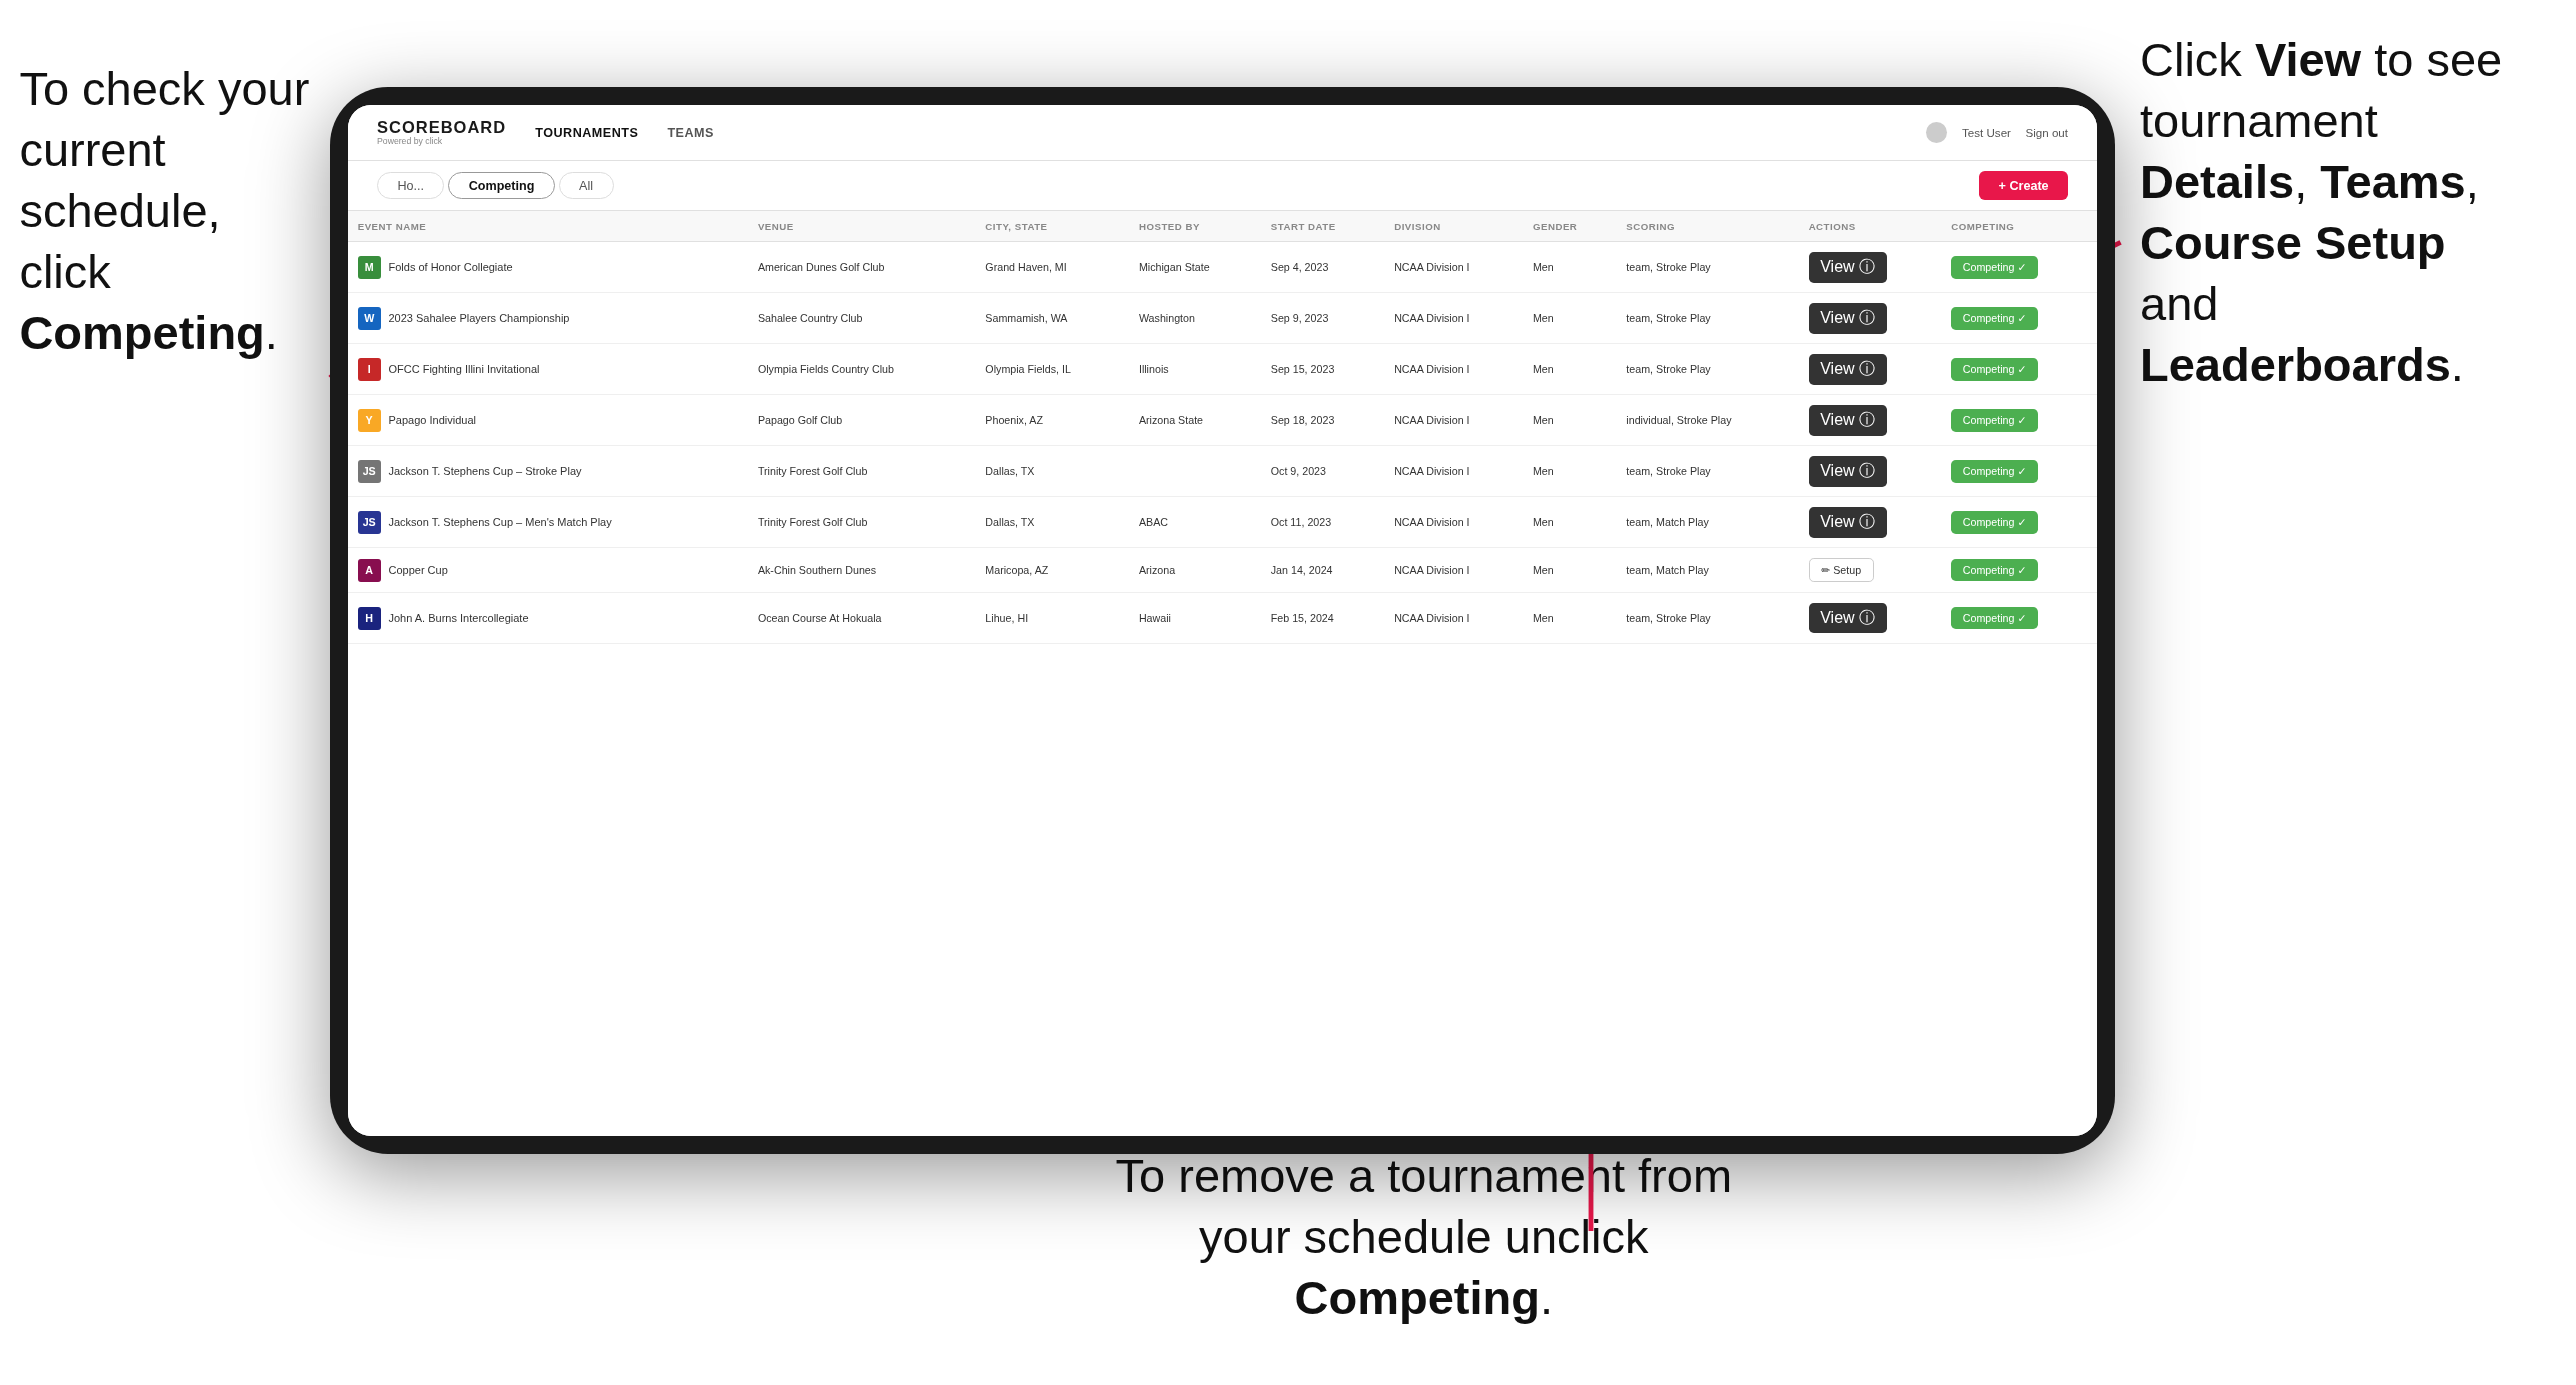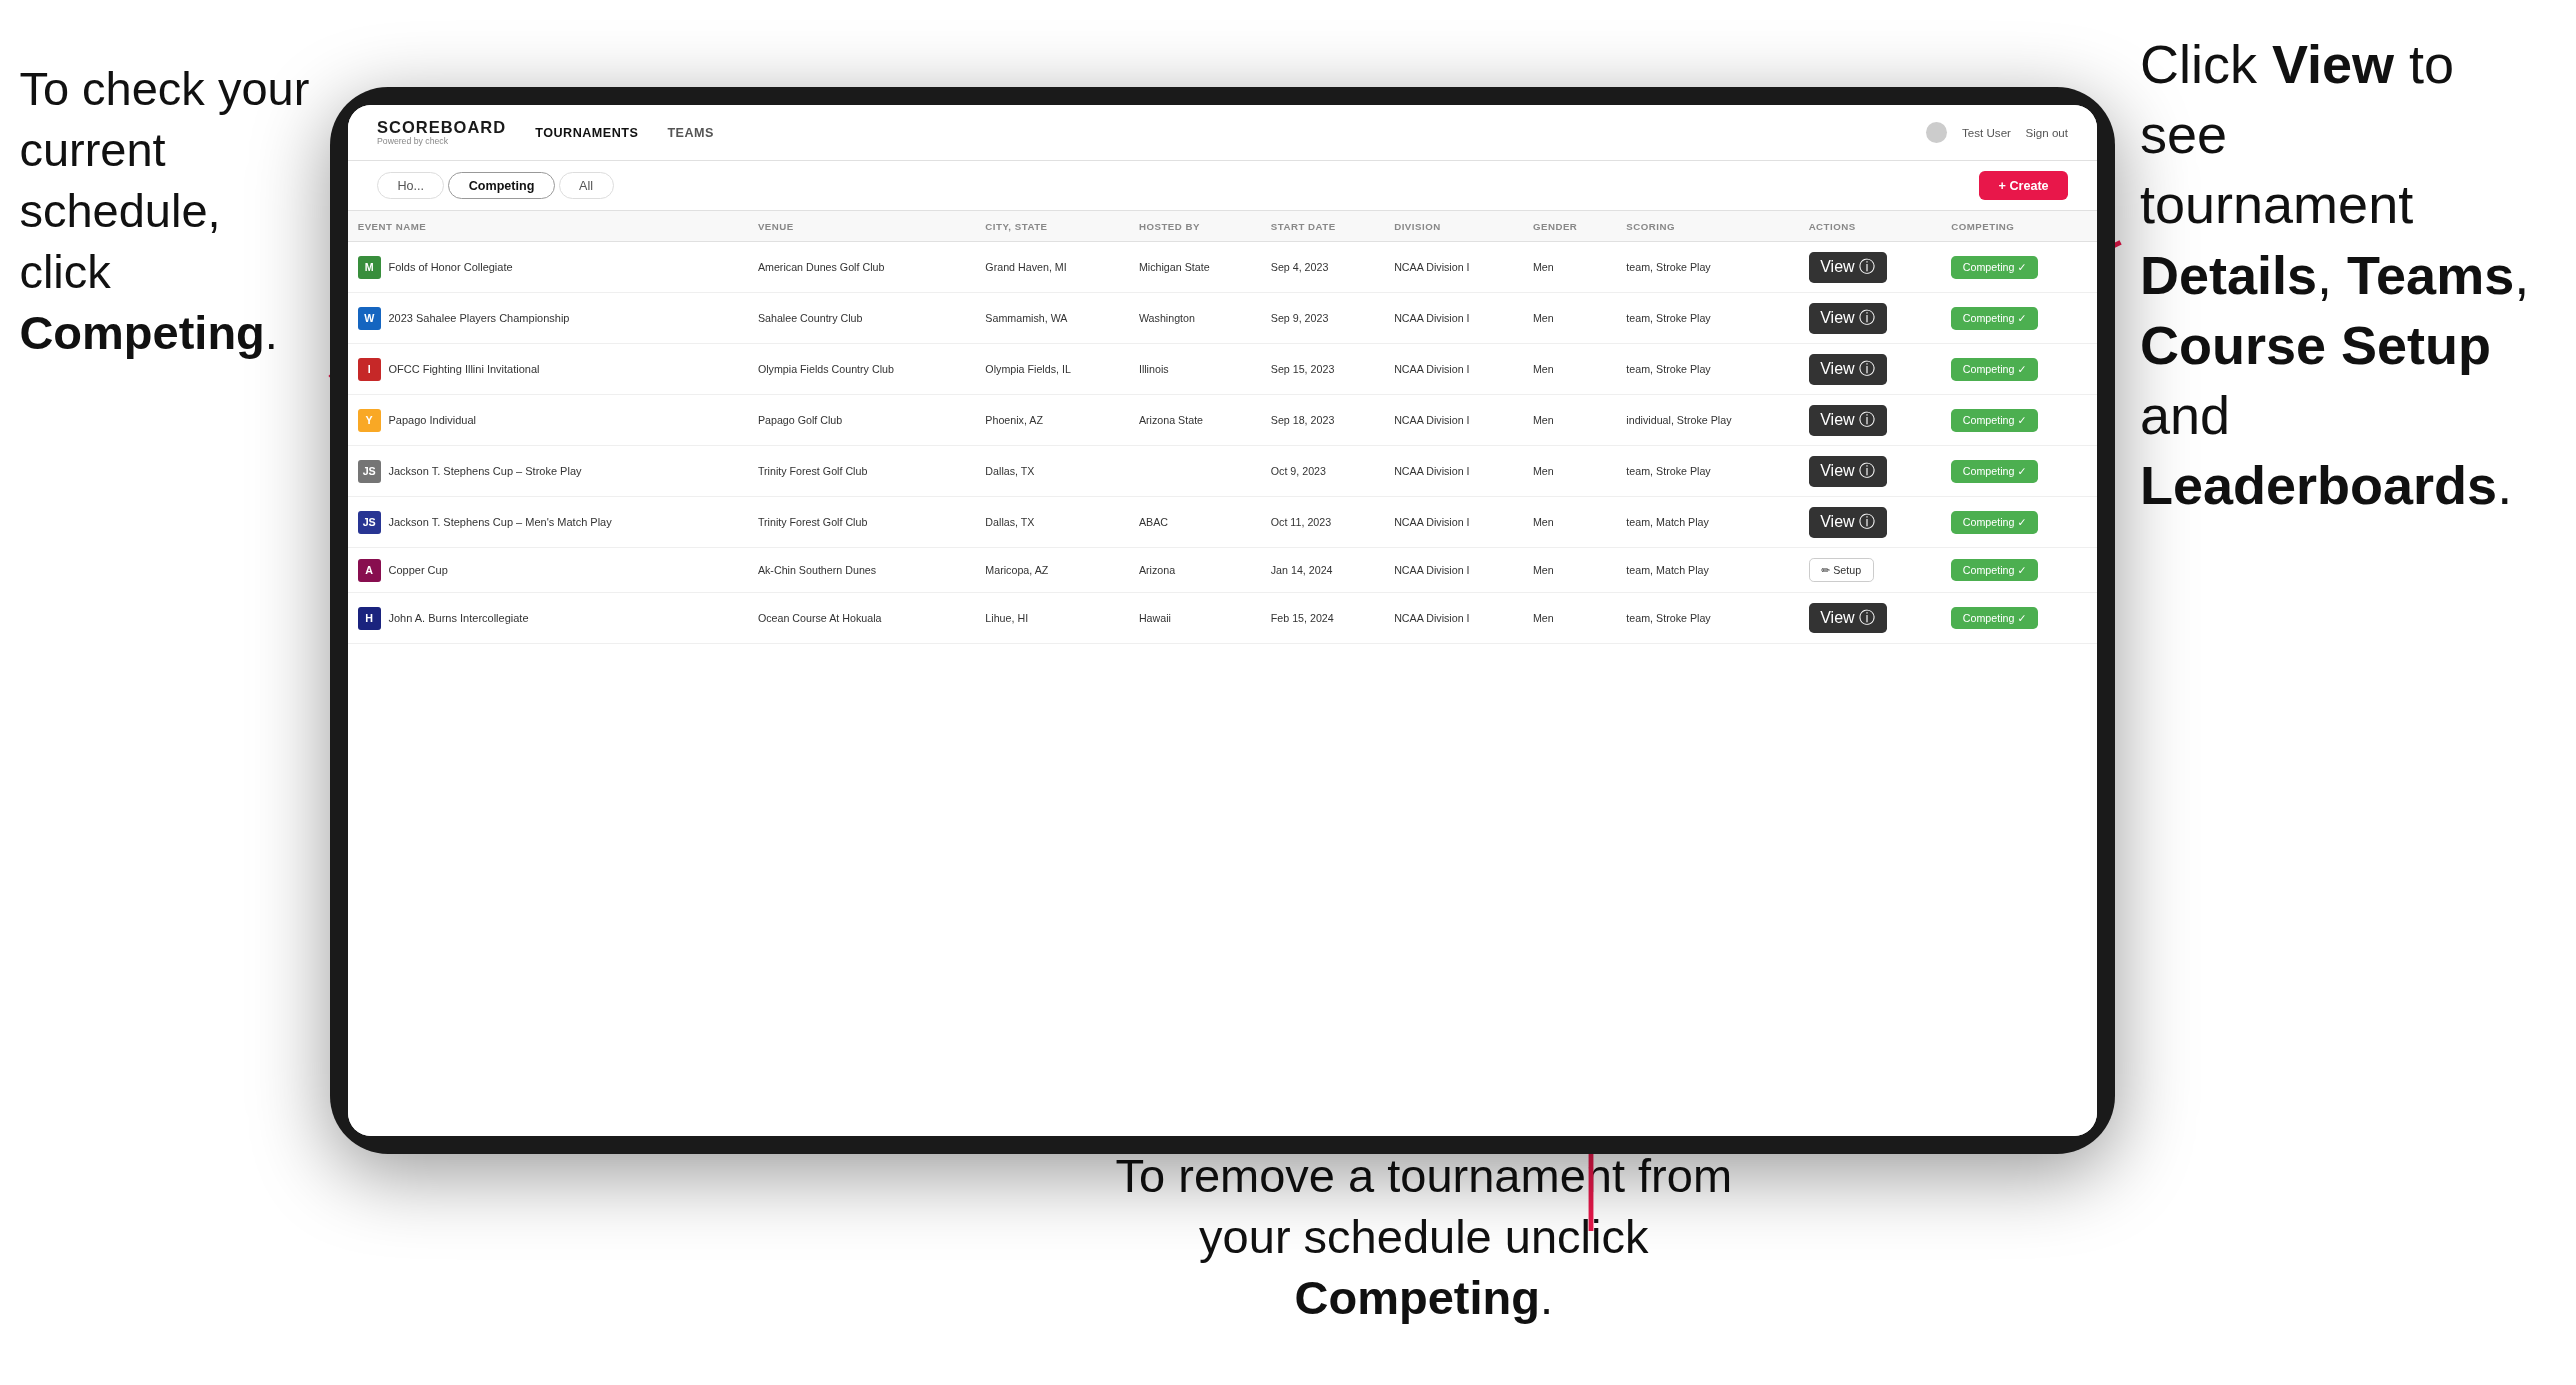--- a/index.html
+++ b/index.html
@@ -21,21 +21,21 @@
       line-height: 1.3;
       color: #111;
       max-width: 330px;
     }
     .annotation-top-left strong { font-weight: 900; }
 
     .annotation-top-right {
       position: absolute;
       top: 29px;
       right: 29px;
-      font-size: 54px;
+      font-size: 47px;
       line-height: 1.3;
       color: #111;
       max-width: 407px;
       text-align: left;
     }
     .annotation-top-right strong { font-weight: 900; }
 
     .annotation-bottom {
       position: absolute;
       bottom: 58px;
@@ -327,21 +327,21 @@
   </defs>
   <path d="M 40,220 L 40,20" stroke="#e8174a" stroke-width="5" fill="none" marker-end="url(#arrowhead3)"></path>
 </svg>
 
 <div class="tablet-frame">
   <div class="tablet-screen">
 
     <div class="nav-bar">
       <div class="scoreboard-logo">
         <span class="logo-main">SCOREBOARD</span>
-        <span class="logo-sub">Powered by check</span>
+        <span class="logo-sub">Powered by click</span>
       </div>
       <div class="nav-links">
         <span class="nav-link active">TOURNAMENTS</span>
         <span class="nav-link">TEAMS</span>
       </div>
       <div class="nav-right">
         <div class="user-icon"></div>
         <span>Test User</span>
         <span style="cursor:pointer;">Sign out</span>
       </div>

